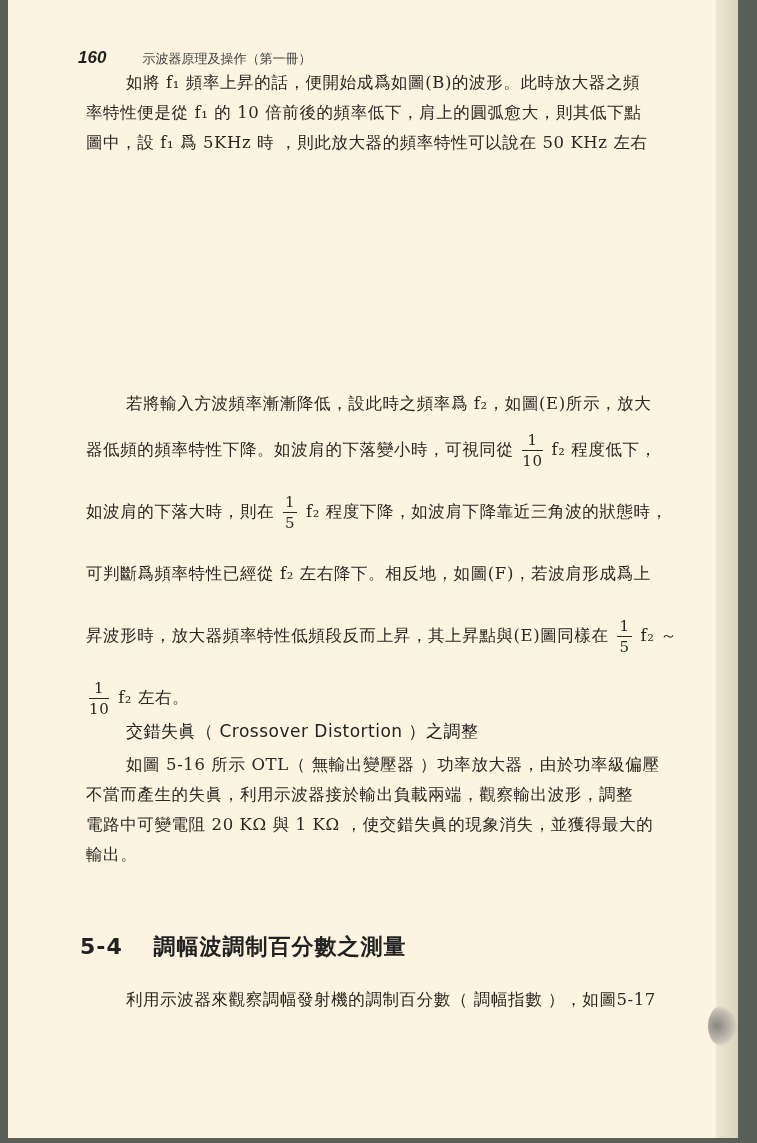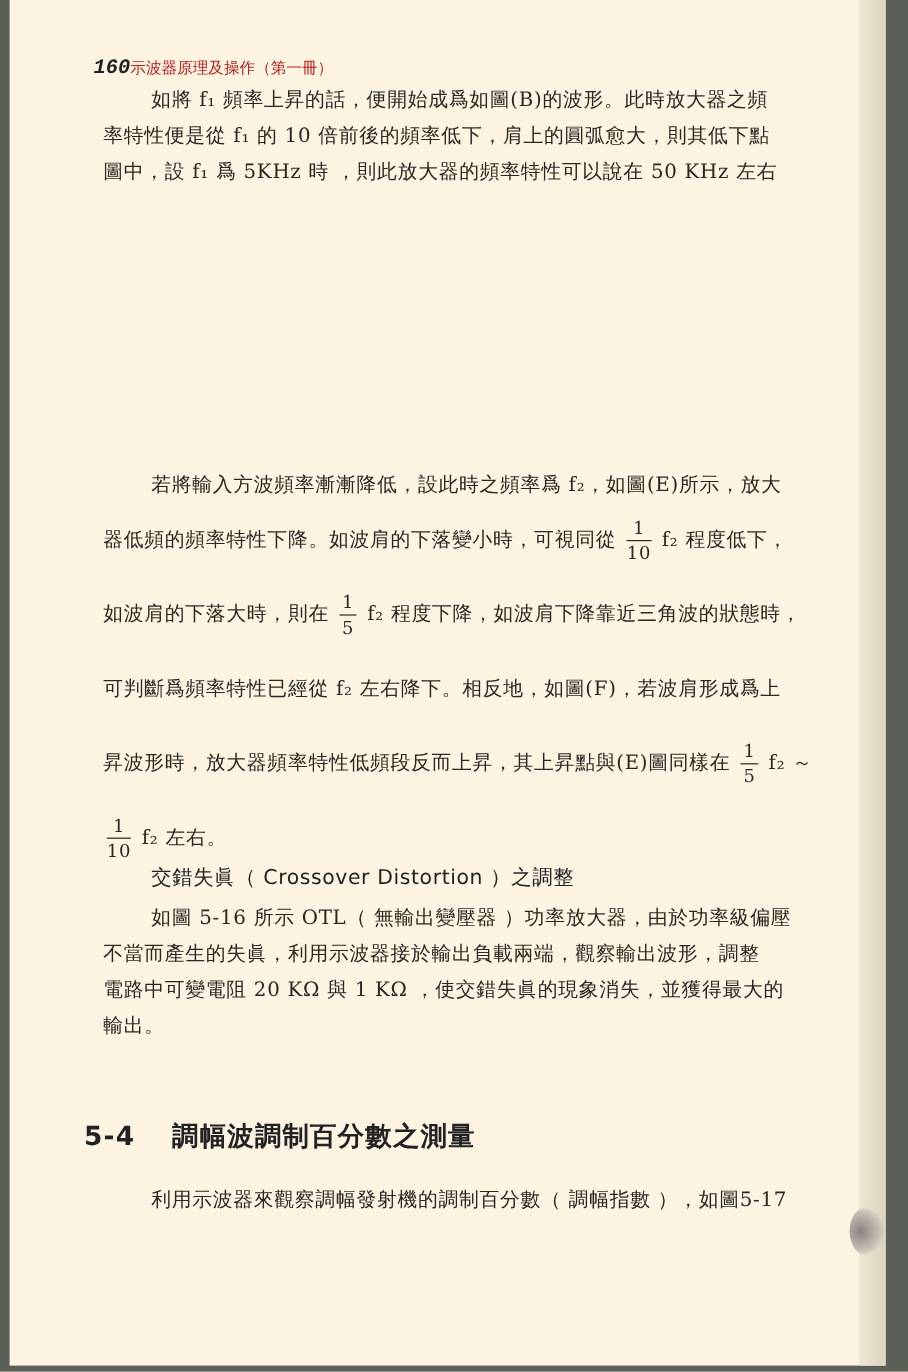--- a/index.html
+++ b/index.html
@@ -16,44 +16,44 @@
     }
     .page-edge {
       position: absolute; right: 0; top: 0; width: 22px; height: 1138px;
       background: linear-gradient(to right, #efe6d2, #dcd3bf);
     }
     .header {
       position: absolute; left: 70px; top: 48px; height: 26px;
       display: flex; align-items: baseline;
     }
     .page-number {
-      font-family: Liberation Mono, monospace; font-weight: bold; font-style: italic;
+      font-family: Liberation Sans, sans-serif; font-weight: bold; font-style: italic;
       font-size: 17px; color: #222;
     }
-    .running-title { font-size: 13px; color: #b91c1c; }
+    .running-title { margin-left: 36px; font-size: 13px; color: #404040; }
     .para {
       position: absolute; left: 78px; width: 612px;
       font-size: 16.5px; letter-spacing: 0.6px; color: #2b2622;
     }
     .line { height: 30px; line-height: 30px; white-space: nowrap; }
     .line.tall { height: 62px; line-height: 62px; }
     .indent { padding-left: 40px; }
     .frac {
       display: inline-block; vertical-align: middle; text-align: center;
       font-size: 15px; line-height: 20px; margin: 0 3px;
     }
     .frac .num { display: block; border-bottom: 1px solid #2b2622; padding: 0 2px; }
     .frac .den { display: block; }
     .subhead {
       position: absolute; left: 118px; top: 720px;
       font-family: "DejaVu Sans", sans-serif; font-weight: normal; font-size: 17px; color: #222;
       letter-spacing: 0.5px;
     }
     .section-title {
-      position: absolute; left: 62px; top: 932px;
+      position: absolute; left: 72px; top: 932px;
       font-family: "DejaVu Sans", sans-serif; font-weight: bold; font-size: 22px; color: #222;
       letter-spacing: 1px;
     }
     .section-title .num { margin-right: 22px; }
     .page-tab {
       position: absolute; left: 700px; top: 1005px; width: 30px; height: 42px;
       border-radius: 50%;
       background: radial-gradient(ellipse at 30% 50%, #8a8580 0%, #c7c1b6 55%, transparent 70%);
     }
   </style>

